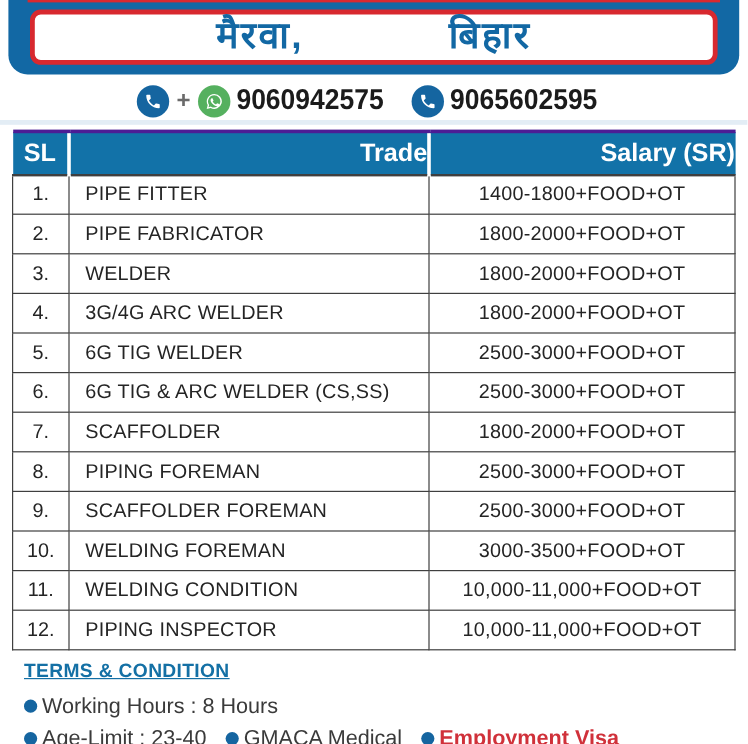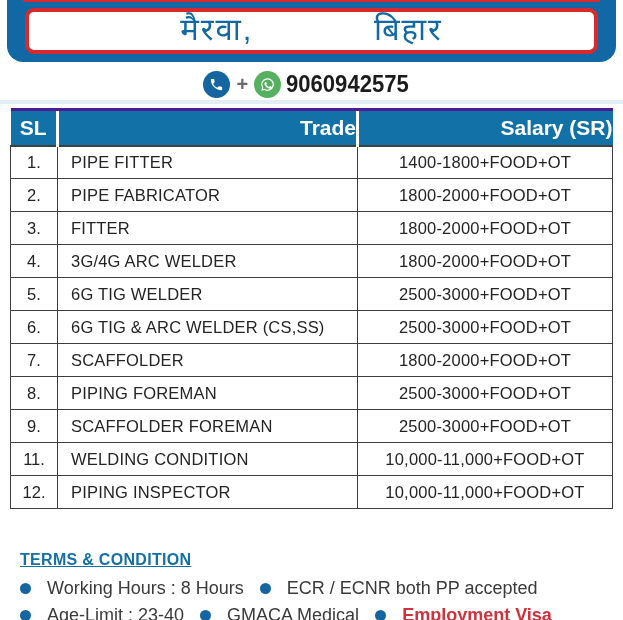--- a/index.html
+++ b/index.html
@@ -24,21 +24,21 @@
   .banner-inner {
     position:absolute; left:18px; right:18px; top:28px; height:46px;
     background:#ffffff;
     border:4px solid #d8292f;
     border-radius:9px;
     display:flex; align-items:center; justify-content:center;
   }
   .banner-title {
     color:#1268a4;
     font-size:31px;
-    font-weight:normal;
+    font-weight:bold;
     letter-spacing:2px;
     word-spacing:110px;
     white-space:nowrap;
     line-height:1;
     padding-bottom:4px;
   }
 
   
   .contacts {
     position:absolute; top:66px; left:0; right:0; height:36px;
@@ -106,21 +106,21 @@
     letter-spacing:0.3px;
   }
   .terms-line {
     position:absolute; left:20px; right:6px;
     display:flex; align-items:center; gap:16px;
     font-size:18px; color:#3a3a3a;
     white-space:nowrap;
   }
   .terms-line-1 { top:578px; }
   .terms-line-2 { top:605px; }
-  .term-item { display:flex; align-items:center; gap:16px; }
+  .term-item { display:flex; align-items:center; gap:4px; }
   .bullet-dot {
     width:11px; height:11px; border-radius:50%;
     background:#1565a0; flex:0 0 auto;
   }
   .term-text-red { color:#d0313a; font-weight:bold; }
 </style>
 </head>
 <body>
 
 <div class="banner">
@@ -140,20 +140,28 @@
     </span>
     <span class="plus-sep">+</span>
     <span class="icon-circle icon-wa">
       <svg viewBox="0 0 24 24">
           <path fill="#ffffff" d="M12 2a10 10 0 0 0-8.65 14.95L2 22l5.2-1.33A10 10 0 1 0 12 2zm0 1.8a8.2 8.2 0 1 1-4.16 15.27l-.3-.18-3.08.79.82-3-.2-.31A8.2 8.2 0 0 1 12 3.8zm-3.1 4.1c-.2 0-.5.07-.76.35-.26.28-1 .97-1 2.36 0 1.4 1.02 2.75 1.16 2.94.14.19 1.97 3.15 4.86 4.29 2.4.95 2.89.76 3.41.71.52-.05 1.69-.69 1.93-1.36.24-.66.24-1.23.17-1.35-.07-.12-.26-.19-.55-.33-.28-.14-1.69-.83-1.95-.93-.26-.1-.45-.14-.64.14-.19.28-.73.93-.9 1.12-.17.19-.33.21-.62.07-.28-.14-1.2-.44-2.28-1.41-.84-.75-1.41-1.68-1.58-1.96-.17-.28-.02-.44.12-.58.13-.13.29-.33.43-.5.14-.16.19-.28.28-.47.1-.19.05-.35-.02-.5-.07-.14-.63-1.54-.89-2.1-.23-.55-.47-.48-.64-.49h-.53z"></path>
         </svg>
     </span>
     <span class="contact-number">9060942575</span>
   </div>
 
+  <div class="contact-group">
+    <span class="icon-circle icon-phone">
+      <svg viewBox="0 0 24 24">
+          <path fill="#ffffff" d="M6.62 10.79c1.44 2.83 3.76 5.14 6.59 6.59l2.2-2.2c.27-.27.67-.36 1.02-.24 1.12.37 2.33.57 3.57.57.55 0 1 .45 1 1V20c0 .55-.45 1-1 1-9.39 0-17-7.61-17-17 0-.55.45-1 1-1h3.5c.55 0 1 .45 1 1 0 1.25.2 2.45.57 3.57.11.35.03.74-.25 1.02l-2.2 2.2z"></path>
+        </svg>
+    </span>
+    <span class="contact-number">9065602595</span>
+  </div>
 
 
 </div>
 
 <div class="soft-divider"></div>
 
 <table class="jobs">
   <colgroup>
       <col class="c-sl">
       <col class="c-trade">
@@ -172,21 +180,21 @@
       <td class="trade-cell">PIPE FITTER</td>
       <td class="salary-cell">1400-1800+FOOD+OT</td>
     </tr>
     <tr>
       <td class="sl-cell">2.</td>
       <td class="trade-cell">PIPE FABRICATOR</td>
       <td class="salary-cell">1800-2000+FOOD+OT</td>
     </tr>
     <tr>
       <td class="sl-cell">3.</td>
-      <td class="trade-cell">FITTER</td>
+      <td class="trade-cell">WELDER</td>
       <td class="salary-cell">1800-2000+FOOD+OT</td>
     </tr>
     <tr>
       <td class="sl-cell">4.</td>
       <td class="trade-cell">3G/4G ARC WELDER</td>
       <td class="salary-cell">1800-2000+FOOD+OT</td>
     </tr>
     <tr>
       <td class="sl-cell">5.</td>
       <td class="trade-cell">6G TIG WELDER</td>
@@ -204,20 +212,25 @@
     </tr>
     <tr>
       <td class="sl-cell">8.</td>
       <td class="trade-cell">PIPING FOREMAN</td>
       <td class="salary-cell">2500-3000+FOOD+OT</td>
     </tr>
     <tr>
       <td class="sl-cell">9.</td>
       <td class="trade-cell">SCAFFOLDER FOREMAN</td>
       <td class="salary-cell">2500-3000+FOOD+OT</td>
+    </tr>
+    <tr>
+      <td class="sl-cell">10.</td>
+      <td class="trade-cell">WELDING FOREMAN</td>
+      <td class="salary-cell">3000-3500+FOOD+OT</td>
     </tr>
     <tr>
       <td class="sl-cell">11.</td>
       <td class="trade-cell">WELDING CONDITION</td>
       <td class="salary-cell">10,000-11,000+FOOD+OT</td>
     </tr>
     <tr>
       <td class="sl-cell">12.</td>
       <td class="trade-cell">PIPING INSPECTOR</td>
       <td class="salary-cell">10,000-11,000+FOOD+OT</td>
@@ -225,24 +238,20 @@
   </tbody>
 </table>
 
 <div class="terms-heading">TERMS &amp; CONDITION</div>
 
 <div class="terms-line terms-line-1">
   <span class="term-item">
     <span class="bullet-dot"></span>
     <span>Working Hours : 8 Hours</span>
   </span>
-  <span class="term-item">
-    <span class="bullet-dot"></span>
-    <span>ECR / ECNR both PP accepted</span>
-  </span>
 </div>
 
 <div class="terms-line terms-line-2">
   <span class="term-item">
     <span class="bullet-dot"></span>
     <span>Age-Limit : 23-40</span>
   </span>
   <span class="term-item">
     <span class="bullet-dot"></span>
     <span>GMACA Medical</span>

